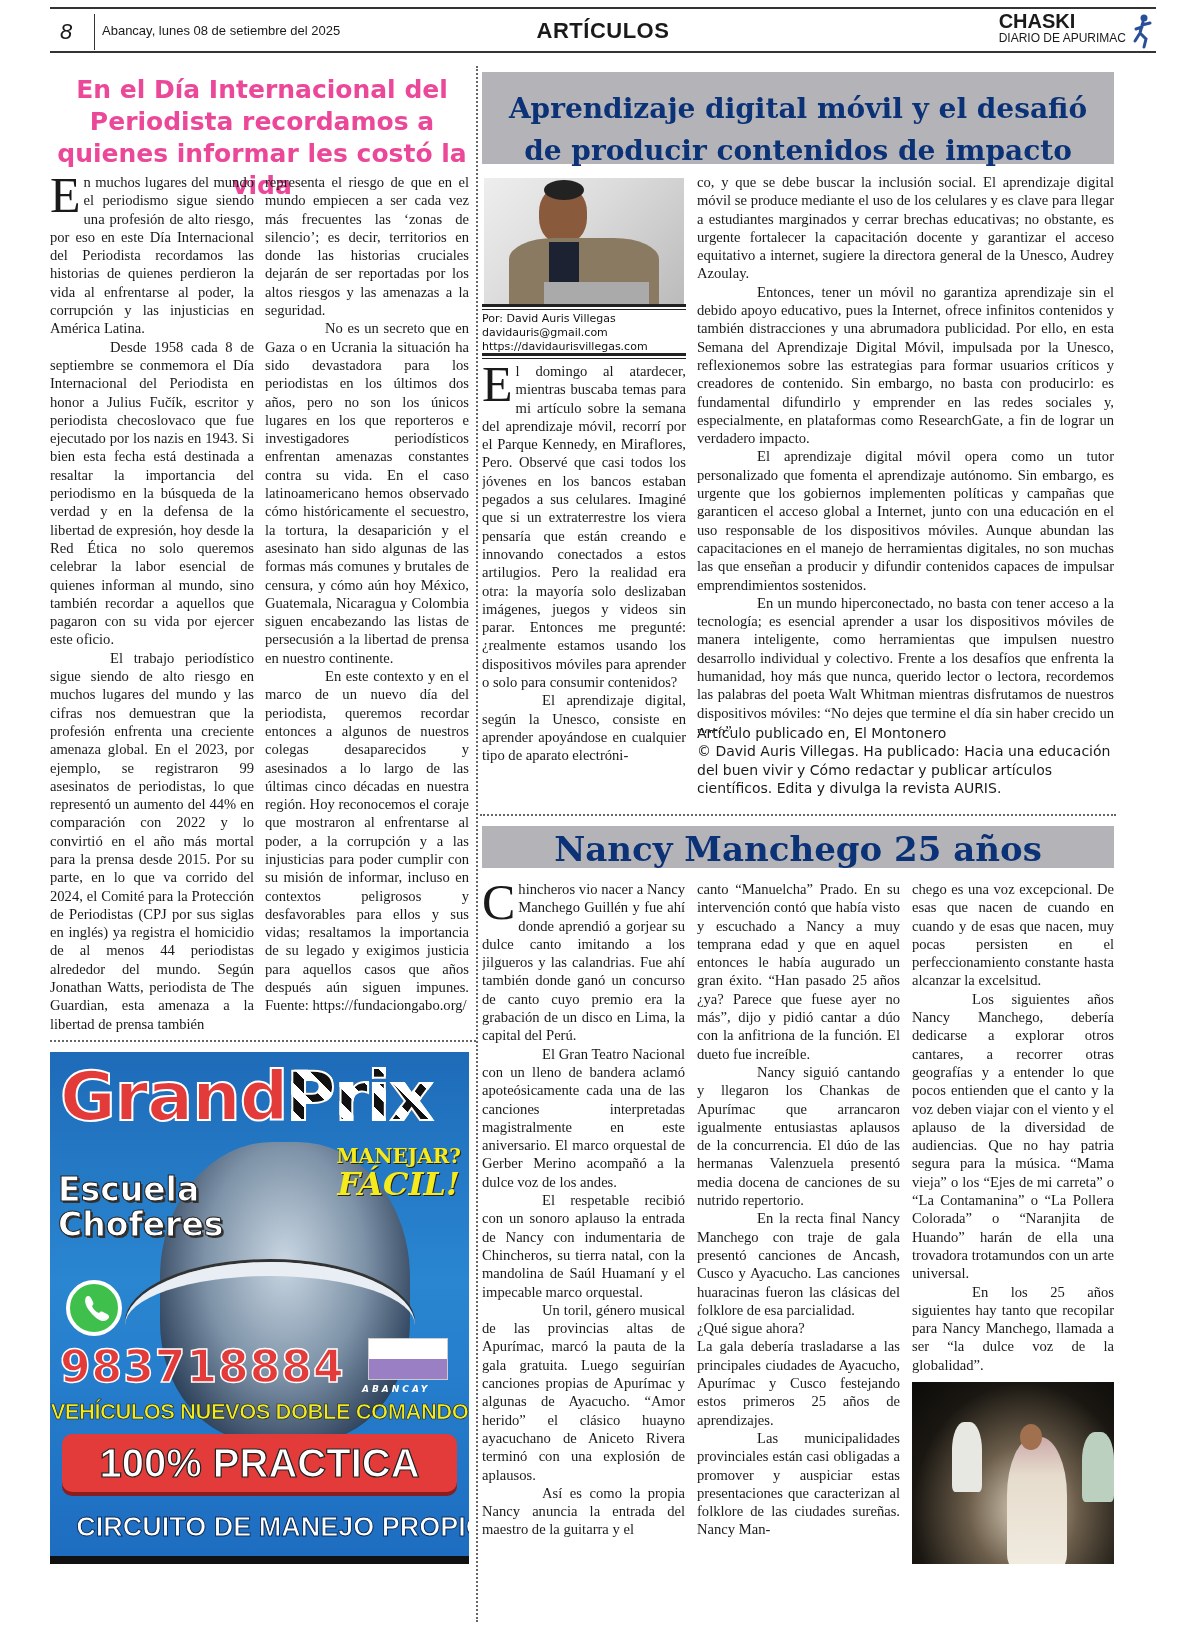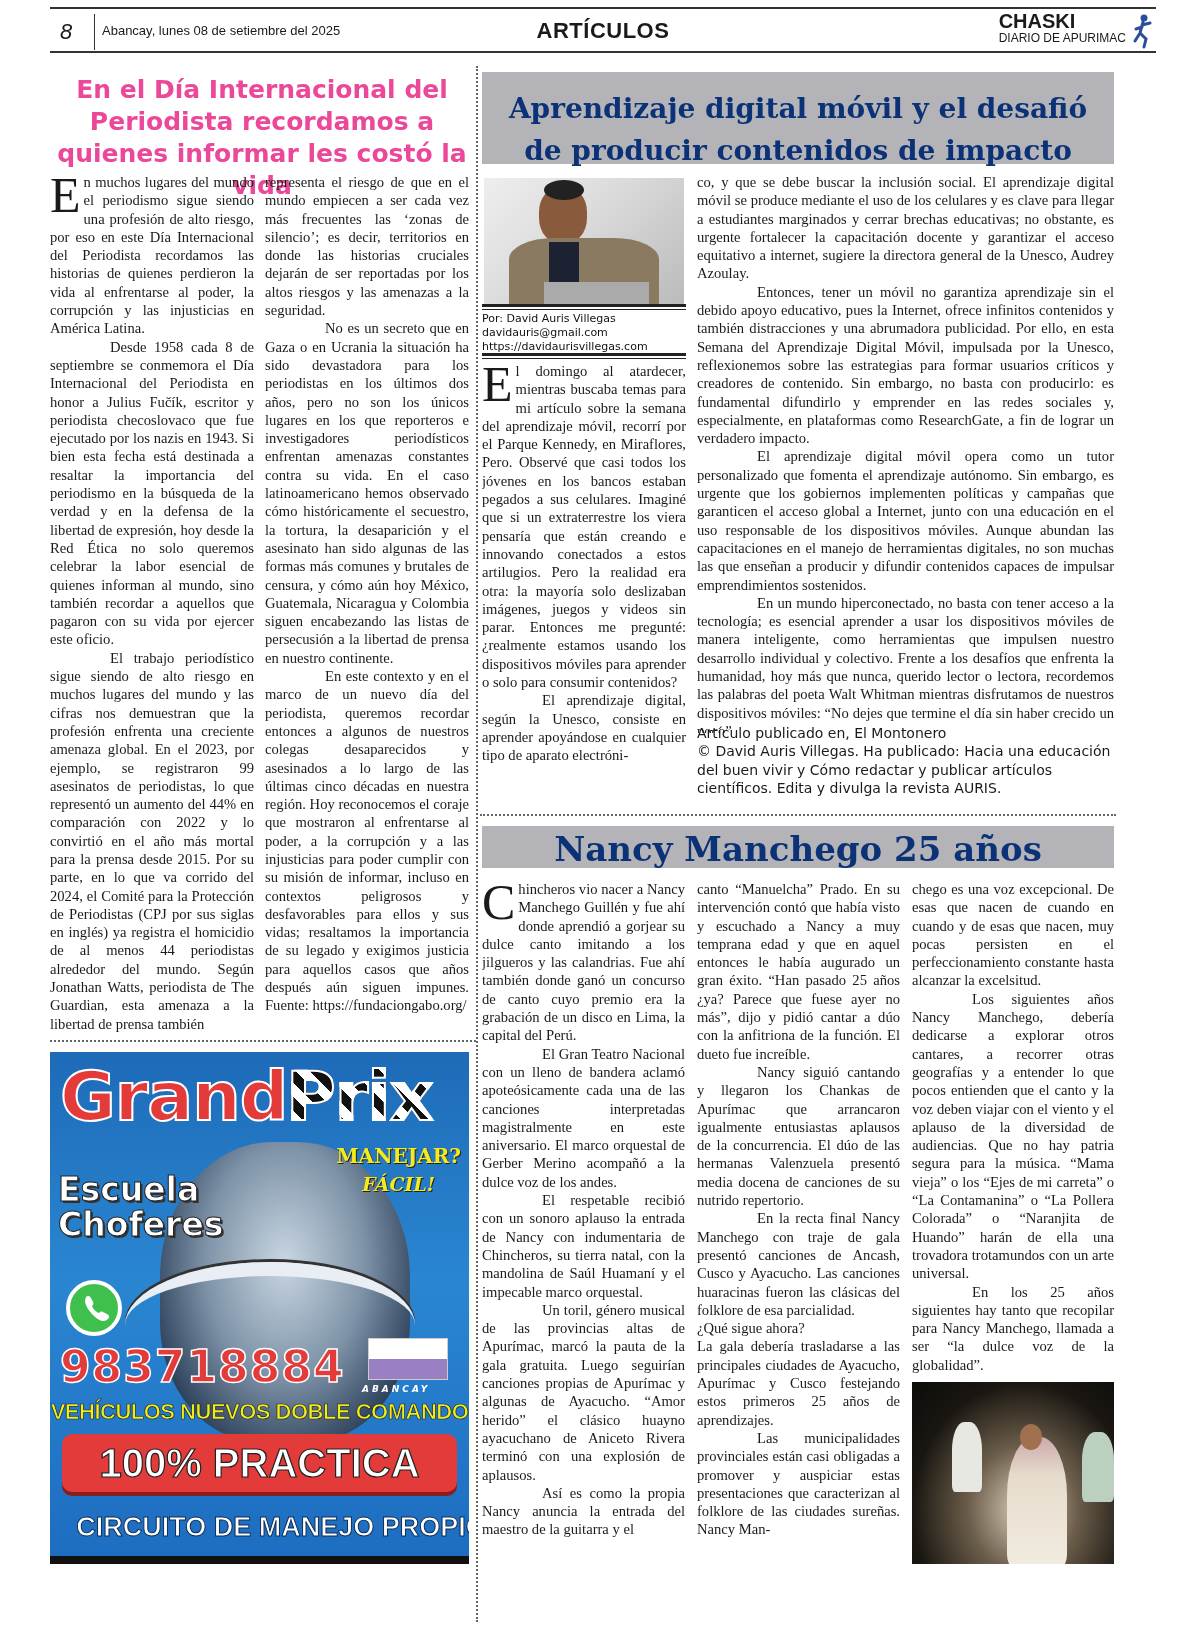--- a/index.html
+++ b/index.html
@@ -27,21 +27,21 @@
 .caption{font:11px/14px "DejaVu Sans","Liberation Sans",sans-serif;color:#111}
 .bar2{border-top:3px solid #222;border-bottom:1px solid #222;height:6px}
 .sans-note{font:14px/18.3px "DejaVu Sans","Liberation Sans",sans-serif}
 .ad{background:linear-gradient(180deg,#1e6bb8 0%,#2a86d1 45%,#1d6cc0 100%);overflow:hidden}
 .ad .face{left:110px;top:90px;width:250px;height:300px;border-radius:45% 45% 40% 40%;background:radial-gradient(ellipse at 50% 40%,#c9d6e2 0%,#7e93a8 45%,#2a3f58 80%,transparent 100%)}
 .ad .wheel{left:75px;top:210px;width:290px;height:70px;border-radius:50% 50% 10% 10%/90% 90% 10% 10%;border-top:14px solid #e8eef4;box-shadow:0 -3px 0 #333}
 .ad .gp{left:10px;top:10px;font:900 68px/70px "DejaVu Sans",sans-serif;color:#e23b3a;-webkit-text-stroke:2px #fff;letter-spacing:-1px}
 .ad .gp2{left:236px;top:10px;font:900 68px/70px "DejaVu Sans",sans-serif;color:#111;-webkit-text-stroke:2px #fff;letter-spacing:-1px;background:repeating-linear-gradient(45deg,#111 0 10px,#fff 10px 20px);-webkit-background-clip:text;background-clip:text;color:transparent}
 .ad .esc{left:8px;top:120px;font:bold 33px/35px "DejaVu Sans",sans-serif;color:#fff;-webkit-text-stroke:1px #222;text-shadow:2px 2px 0 #333}
 .ad .man{right:8px;top:92px;text-align:center;font:bold 20px/24px "DejaVu Serif",serif;color:#f4ea1c;text-shadow:1px 1px 0 #222}
-.ad .man .f{font-style:italic;font-size:19px;line-height:32px}
+.ad .man .f{font-style:italic;font-size:32px;line-height:32px}
 .ad .wa{left:16px;top:228px;width:56px;height:56px;border-radius:50%;background:#3fbf4b;border:4px solid #fff}
 .ad .phone{left:10px;top:292px;font:900 44px/46px "DejaVu Sans",sans-serif;color:#e23b3a;-webkit-text-stroke:1.5px #fff;letter-spacing:1px}
 .ad .flag{left:318px;top:286px;width:80px;height:42px;background:linear-gradient(180deg,#fff 0 50%,#9a7fc4 50% 100%);border:1px solid #ccc}
 .ad .abancay{left:312px;top:332px;width:95px;font:bold italic 9px "DejaVu Sans",sans-serif;letter-spacing:3px;color:#fff}
 .ad .veh{left:0;width:419px;top:348px;text-align:center;font:bold 22px/24px "Liberation Sans",sans-serif;color:#f4ea1c;-webkit-text-stroke:.7px #123;letter-spacing:-.5px}
 .ad .pr{left:12px;top:382px;width:395px;height:58px;border-radius:10px;background:#e23b3a;box-shadow:0 4px 0 #8a1d1d;text-align:center;font:bold 40px/58px "Liberation Sans",sans-serif;color:#fff;-webkit-text-stroke:1.2px #222}
 .ad .circ{left:0;width:463px;top:460px;text-align:center;font:bold 27px/30px "Liberation Sans",sans-serif;color:#fff;-webkit-text-stroke:1px #0b2a55}
 .ad .bottom{left:0;bottom:0;width:419px;height:8px;background:#111}
 </style>
 </head>

